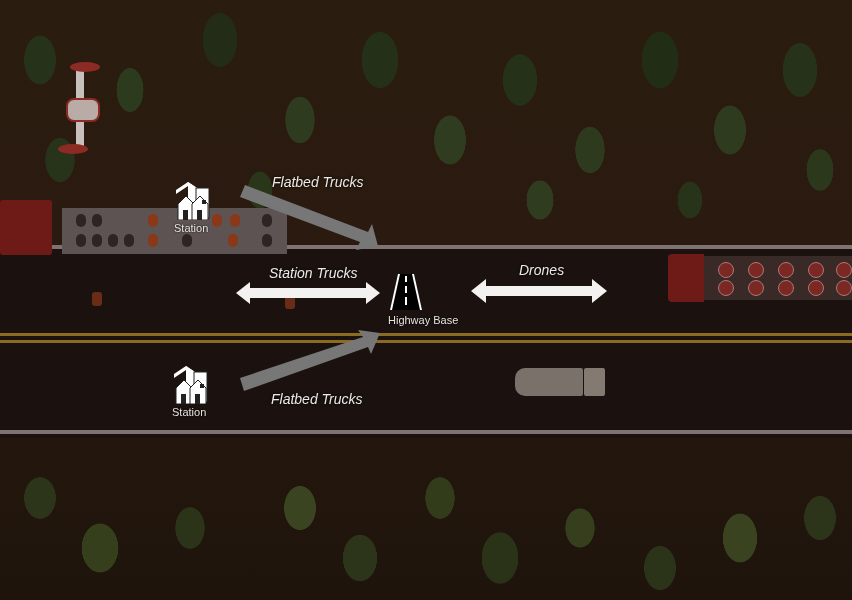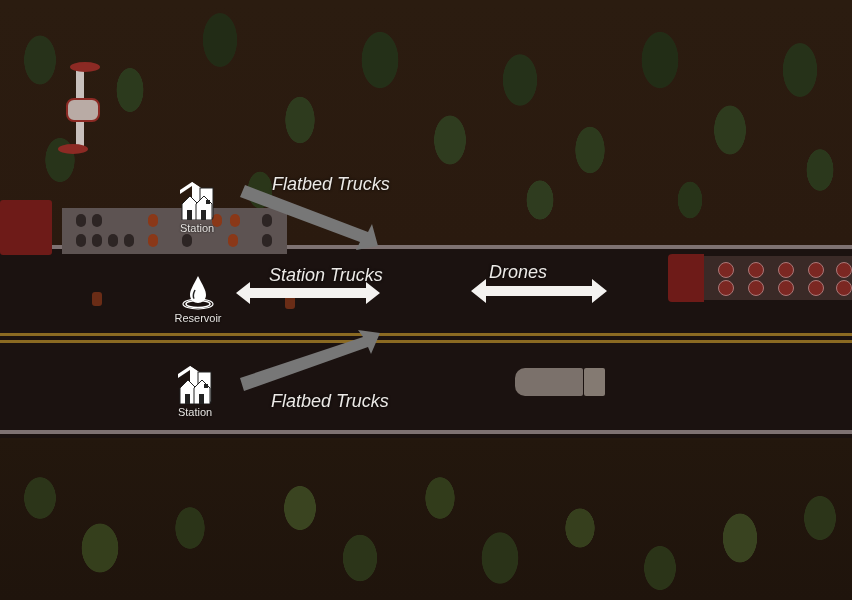--- a/index.html
+++ b/index.html
@@ -65,23 +65,23 @@
   .drone-top { position:absolute; left:52px; top:58px; width:60px; height:100px; }
   .drone-top .arm { position:absolute; left:24px; top:10px; width:8px; height:80px; background:#c8c0bc; }
   .drone-top .rot { position:absolute; width:30px; height:10px; border-radius:50%; background:#8c2a24; }
   .drone-top .body { position:absolute; left:14px; top:40px; width:30px; height:20px; border-radius:8px; background:#b9aba5; border:2px solid #8c2a24; }
   .cone { position:absolute; width:10px; height:14px; border-radius:3px; background:#6a2c16; }
 
   
   .arrow-svg { position:absolute; left:0; top:0; width:852px; height:600px; pointer-events:none; }
 
   
-  .node { position:absolute; display:flex; flex-direction:column; align-items:center; }
+  .node { position:absolute; display:flex; flex-direction:column; align-items:flex-start; }
   .node .label { color:#e6e3e0; font-size:11px; margin-top:2px; white-space:nowrap; text-shadow:0 0 2px #000; }
-  .edge-label { position:absolute; color:#ece9e6; font-size:18px; font-style:italic; white-space:nowrap; text-shadow:0 0 3px #000; }
+  .edge-label { position:absolute; color:#ece9e6; font-size:14px; font-style:italic; white-space:nowrap; text-shadow:0 0 3px #000; }
 </style>
 </head>
 <body>
 
 <div class="scene">
   <div class="forest-top"></div>
   <div class="road"></div>
   <div class="forest-bottom"></div>
   <div class="road-edge top"></div>
   <div class="road-edge bottom"></div>
@@ -149,21 +149,21 @@
       <polygon points="236,293 250,282 250,288 366,288 366,282 380,293 366,304 366,298 250,298 250,304" fill="#f4f2f0"></polygon>
     </g>
 
     <g>
       <polygon points="471,291 486,279 486,286 592,286 592,279 607,291 592,303 592,296 486,296 486,303" fill="#f4f2f0"></polygon>
     </g>
   </svg>
 
   <div class="edge-label" style="left:272px;top:174px">Flatbed Trucks</div>
   <div class="edge-label" style="left:269px;top:265px">Station Trucks</div>
-  <div class="edge-label" style="left:489px;top:262px">Drones</div>
+  <div class="edge-label" style="left:519px;top:262px">Drones</div>
   <div class="edge-label" style="left:271px;top:391px">Flatbed Trucks</div>
 
   <div class="node" style="left:174px;top:180px;width:46px">
     <svg width="38" height="40" viewBox="0 0 38 40">
       <path d="M14 2 L26 10 L26 22 L14 22 Z" fill="#fff"></path>
       <path d="M14 2 L26 10 L26 14 L14 6 L2 14 L2 10 Z" fill="#fff"></path>
       <rect x="22" y="8" width="13" height="30" fill="#fff" stroke="#222" stroke-width="1"></rect>
       <path d="M4 24 L12 16 L20 24 L20 40 L4 40 Z" fill="#fff" stroke="#222" stroke-width="1"></path>
       <path d="M18 24 L26 16 L34 24 L34 40 L18 40 Z" fill="#fff" stroke="#222" stroke-width="1"></path>
       <rect x="9" y="30" width="5" height="10" fill="#222"></rect>
@@ -180,24 +180,26 @@
       <rect x="22" y="8" width="13" height="30" fill="#fff" stroke="#222" stroke-width="1"></rect>
       <path d="M4 24 L12 16 L20 24 L20 40 L4 40 Z" fill="#fff" stroke="#222" stroke-width="1"></path>
       <path d="M18 24 L26 16 L34 24 L34 40 L18 40 Z" fill="#fff" stroke="#222" stroke-width="1"></path>
       <rect x="9" y="30" width="5" height="10" fill="#222"></rect>
       <rect x="23" y="30" width="5" height="10" fill="#222"></rect>
       <rect x="28" y="20" width="4" height="4" fill="#222"></rect>
     </svg>
     <span class="label">Station</span>
   </div>
 
-  <div class="node" style="left:172px;top:274px;width:52px">
-    <svg width="34" height="36" viewBox="0 0 34 36">
-      <path d="M17 2 C12 12 9 16 9 21 C9 26 13 29 17 29 C21 29 25 26 25 21 C25 16 22 12 17 2 Z" fill="#fff"></path>
-      <path d="M14 16 C12 20 12 23 13 25" stroke="#222" stroke-width="1.5" fill="none"></path>
-      <ellipse cx="17" cy="30" rx="12" ry="3.5" fill="none" stroke="#fff" stroke-width="1.5"></ellipse>
-      <ellipse cx="17" cy="30" rx="15" ry="5" fill="none" stroke="#fff" stroke-width="1.2"></ellipse>
+
+  <div class="node" style="left:388px;top:272px;width:78px">
+    <svg width="36" height="40" viewBox="0 0 36 40">
+      <path d="M10 2 L26 2 L34 38 L2 38 Z" fill="#000"></path>
+      <path d="M10 2 L12 2 L4 38 L2 38 Z" fill="#fff"></path>
+      <path d="M24 2 L26 2 L34 38 L32 38 Z" fill="#fff"></path>
+      <rect x="17" y="4" width="2" height="6" fill="#fff"></rect>
+      <rect x="17" y="14" width="2" height="7" fill="#fff"></rect>
+      <rect x="17" y="25" width="2" height="8" fill="#fff"></rect>
     </svg>
-    <span class="label">Reservoir</span>
-  </div>
-
+    <span class="label">Highway Base</span>
+  </div>
 
 </div>
 
 </body></html>

